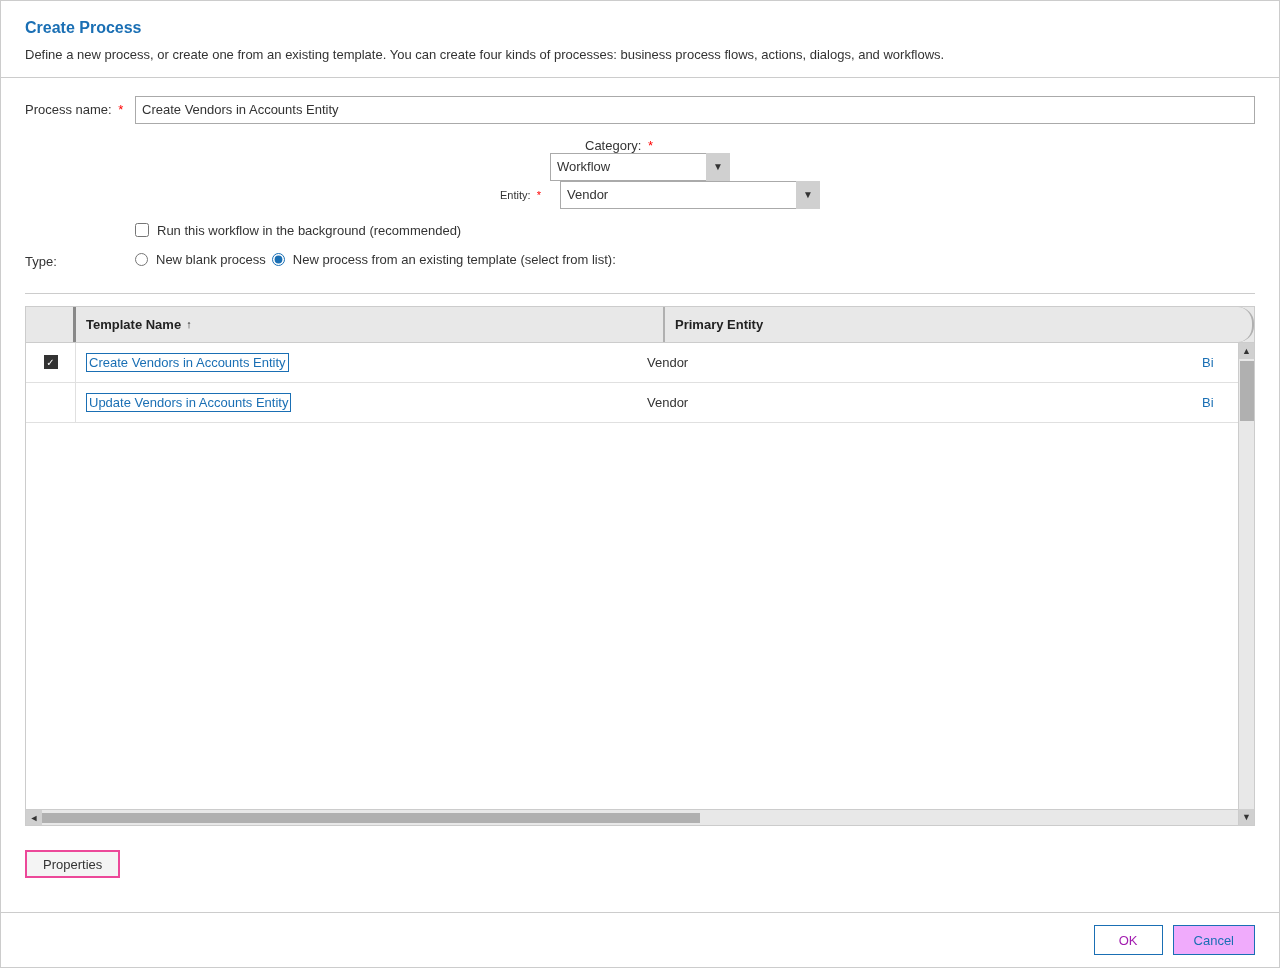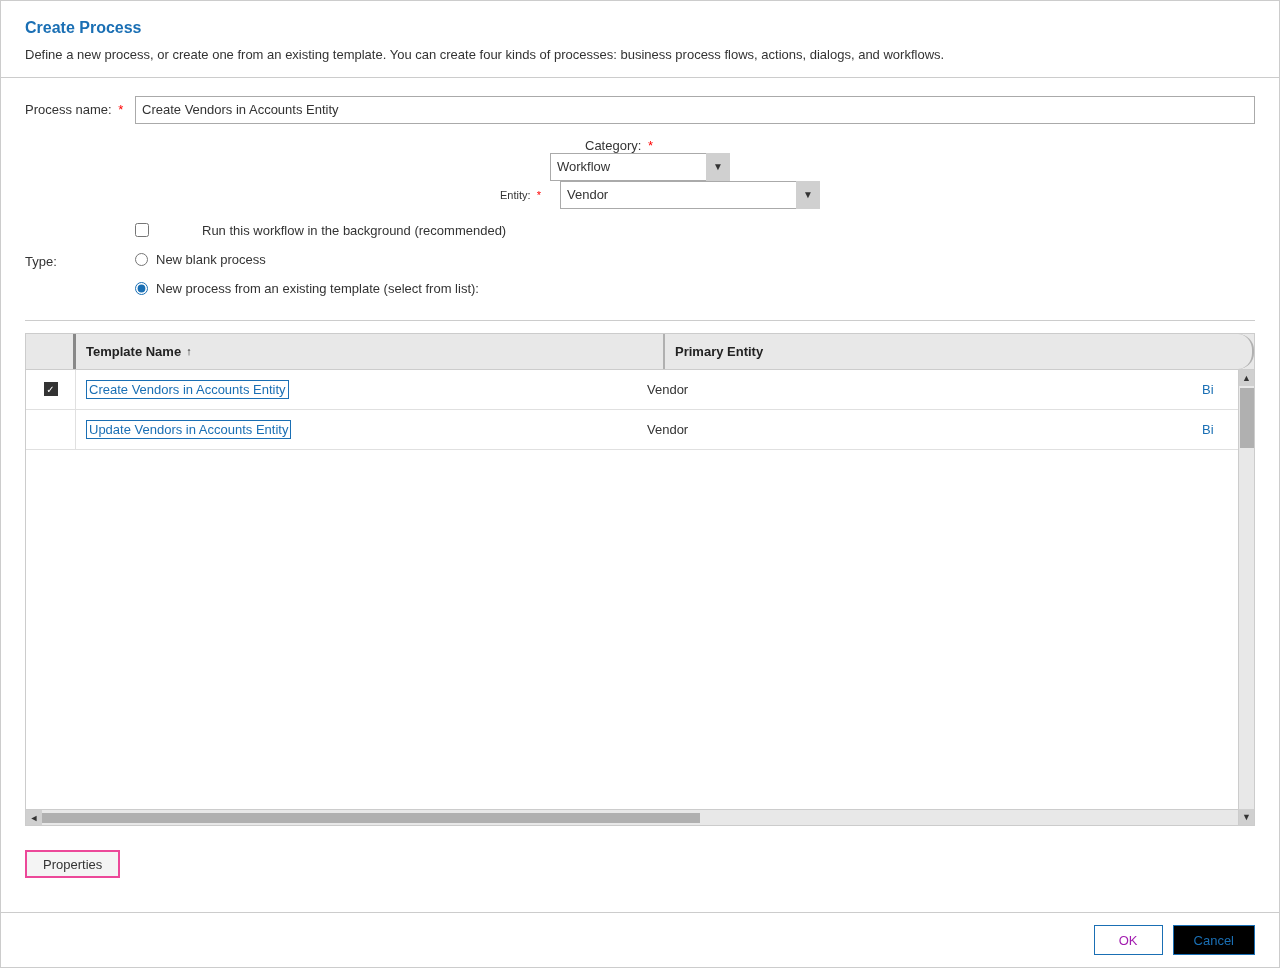--- a/index.html
+++ b/index.html
@@ -112,43 +112,42 @@
       background: #fff;
       appearance: none;
       -webkit-appearance: none;
       min-width: 260px;
     }
     .checkbox-row {
       display: flex;
       align-items: center;
       margin-bottom: 14px;
       margin-left: 110px;
-      gap: 45px;
     }
     .checkbox-row input[type=checkbox] {
       width: 14px;
       height: 14px;
       margin-right: 8px;
       border: 1px solid #aaa;
     }
     .type-row {
       display: flex;
       align-items: flex-start;
       margin-bottom: 16px;
     }
     .type-label {
       min-width: 110px;
       font-size: 13px;
       color: #333;
       padding-top: 2px;
     }
     .type-options {
       display: flex;
-      flex-direction: column;
-      gap: 14px;
+      flex-direction: row;
+      gap: 6px;
     }
     .type-option {
       display: flex;
       align-items: center;
       gap: 8px;
       font-size: 13px;
     }
     .type-option input[type=radio] {
       accent-color: #1a6fb4;
     }
@@ -381,21 +380,21 @@
       border: 1px solid #1a6fb4;
       background: #fff;
       color: #a21caf;
       font-size: 13px;
       cursor: pointer;
     }
     .btn-cancel {
       height: 30px;
       padding: 0 20px;
       border: 1px solid #1a6fb4;
-      background: #000000;
+      background: #f0abfc;
       color: #1a6fb4;
       font-size: 13px;
       cursor: pointer;
     }
     .row-two-main {
       display: flex;
       align-items: center;
       margin-bottom: 14px;
       flex-direction: column;
     }

